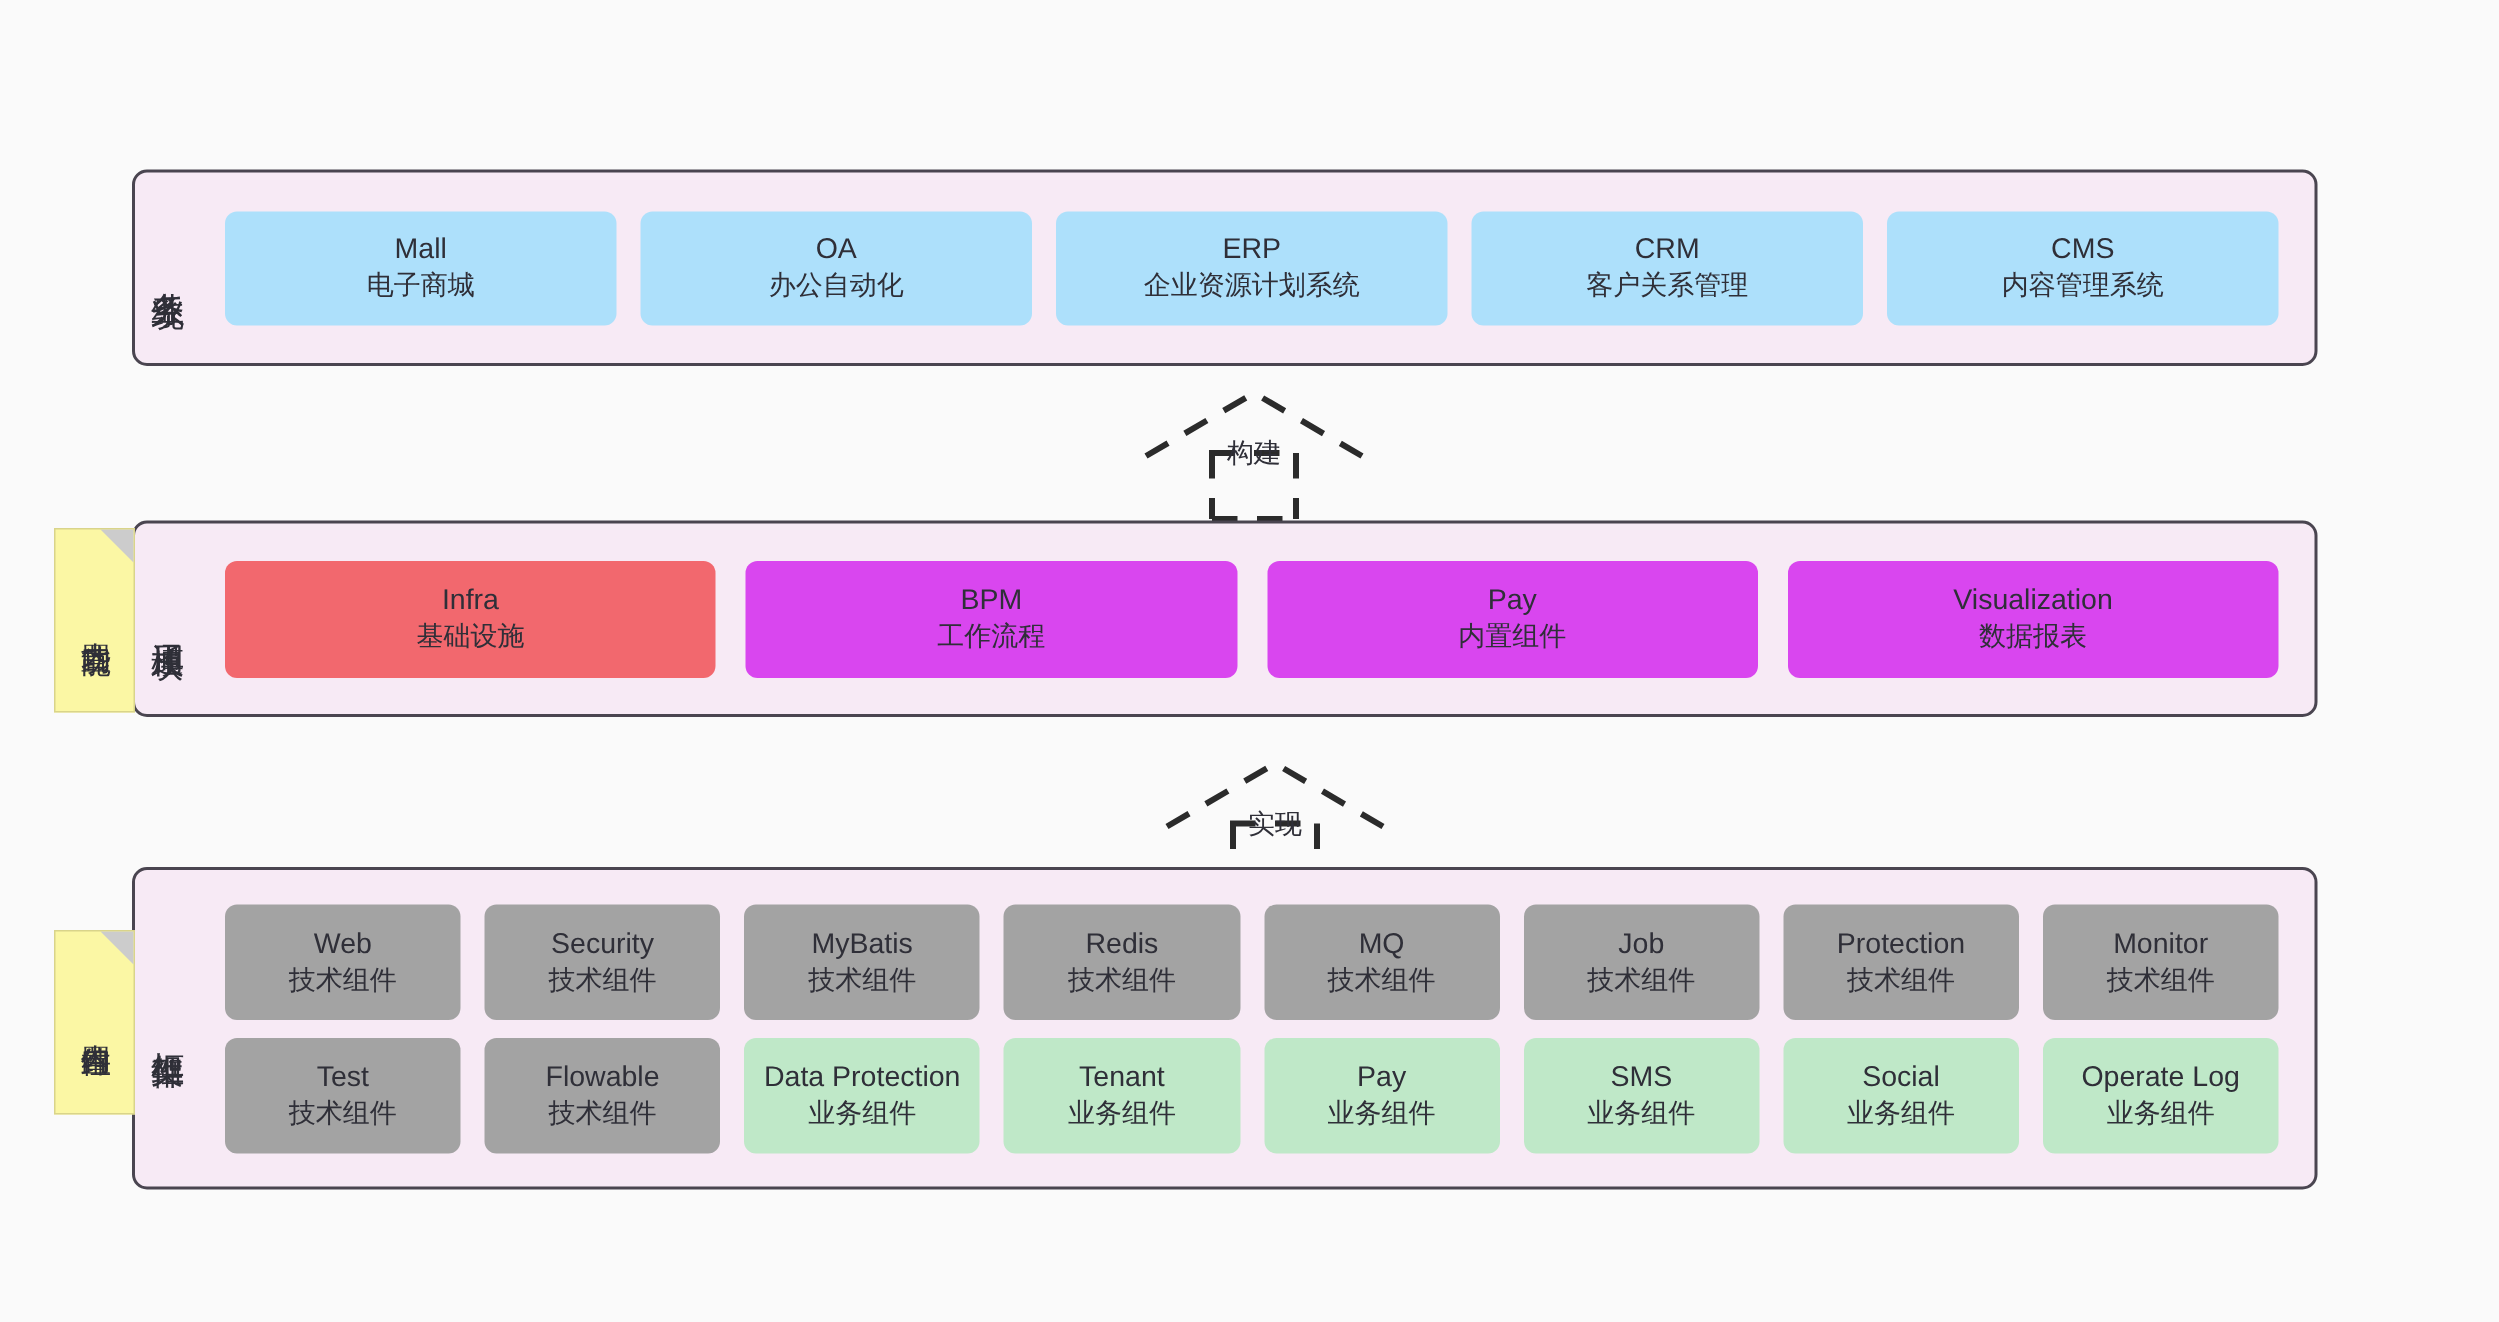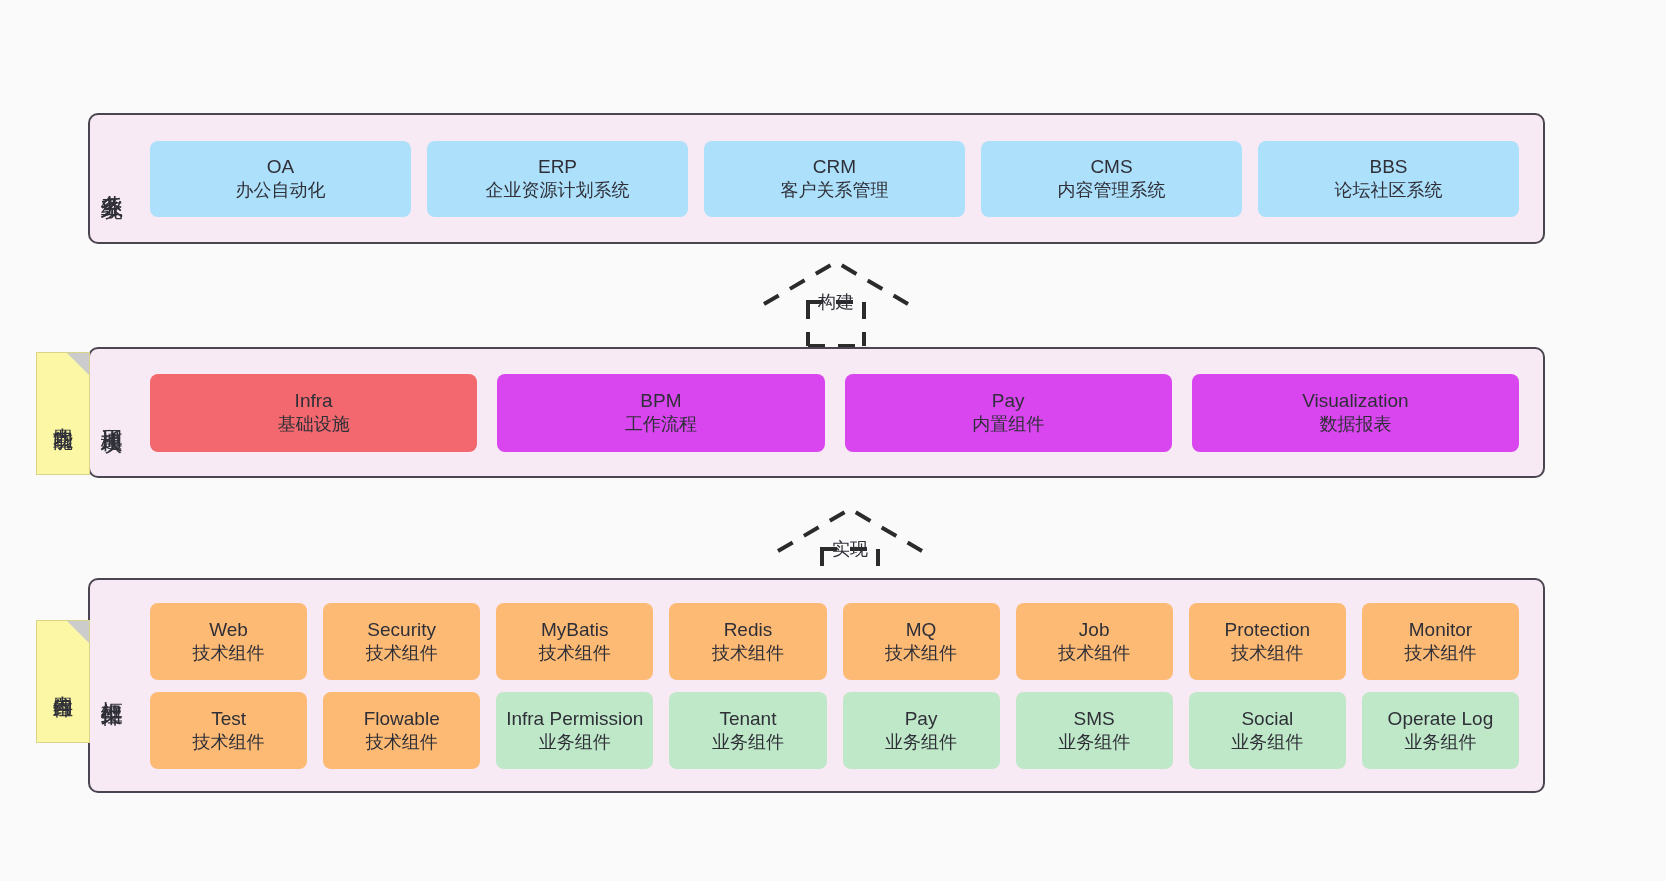--- a/index.html
+++ b/index.html
@@ -70,21 +70,21 @@
     line-height: 1.26;
     color: #2f2f38;
     padding: 6px 4px;
   }
   .card .ln2 { font-size: 18px; }
 
   
   .c-blue        { background: #ade0fb; }
   .c-red         { background: #f2686e; }
   .c-pink        { background: #d946ef; margin-left: 12px; }
-  .c-green       { background: #fdba74; }
+  .c-green       { background: #a3a3a3; }
   .c-green-light { background: #bfe8c8; }
 
   
   #layer-business {
     left: 88px;  top: 113px;
     width: 1457px; height: 131px;
   }
   #layer-business .card { height: 76px; }
 
   
@@ -157,38 +157,38 @@
   #arrow-realize .uml-label { left: 62px; top: 34px; }
 </style>
 </head>
 <body>
 
 <div class="layer" id="layer-business">
   <div class="layer-title">业务系统</div>
   <div class="layer-body">
     <div class="cards-row">
       <div class="card c-blue">
+        <span class="ln1">Mall</span>
+        <span class="ln2">电子商城</span>
+      </div>
+      <div class="card c-blue">
         <span class="ln1">OA</span>
         <span class="ln2">办公自动化</span>
       </div>
       <div class="card c-blue">
         <span class="ln1">ERP</span>
         <span class="ln2">企业资源计划系统</span>
       </div>
       <div class="card c-blue">
         <span class="ln1">CRM</span>
         <span class="ln2">客户关系管理</span>
       </div>
       <div class="card c-blue">
         <span class="ln1">CMS</span>
         <span class="ln2">内容管理系统</span>
-      </div>
-      <div class="card c-blue">
-        <span class="ln1">BBS</span>
-        <span class="ln2">论坛社区系统</span>
       </div>
     </div>
   </div>
 </div>
 
 <div class="uml-arrow" id="arrow-build">
   <svg width="160" height="92" viewBox="0 0 160 92">
     <polyline points="8,48 80,6 152,48" fill="none" stroke="#2b2b2b" stroke-width="4" stroke-dasharray="17,13" stroke-linecap="butt"></polyline>
     <line x1="50" y1="46" x2="110" y2="46" stroke="#2b2b2b" stroke-width="4" stroke-dasharray="17,13"></line>
     <line x1="52" y1="46" x2="52" y2="90" stroke="#2b2b2b" stroke-width="4" stroke-dasharray="17,13"></line>
@@ -275,21 +275,21 @@
     <div class="cards-row">
       <div class="card c-green">
         <span class="ln1">Test</span>
         <span class="ln2">技术组件</span>
       </div>
       <div class="card c-green">
         <span class="ln1">Flowable</span>
         <span class="ln2">技术组件</span>
       </div>
       <div class="card c-green-light">
-        <span class="ln1">Infra Permission</span>
+        <span class="ln1">Data Protection</span>
         <span class="ln2">业务组件</span>
       </div>
       <div class="card c-green-light">
         <span class="ln1">Tenant</span>
         <span class="ln2">业务组件</span>
       </div>
       <div class="card c-green-light">
         <span class="ln1">Pay</span>
         <span class="ln2">业务组件</span>
       </div>

